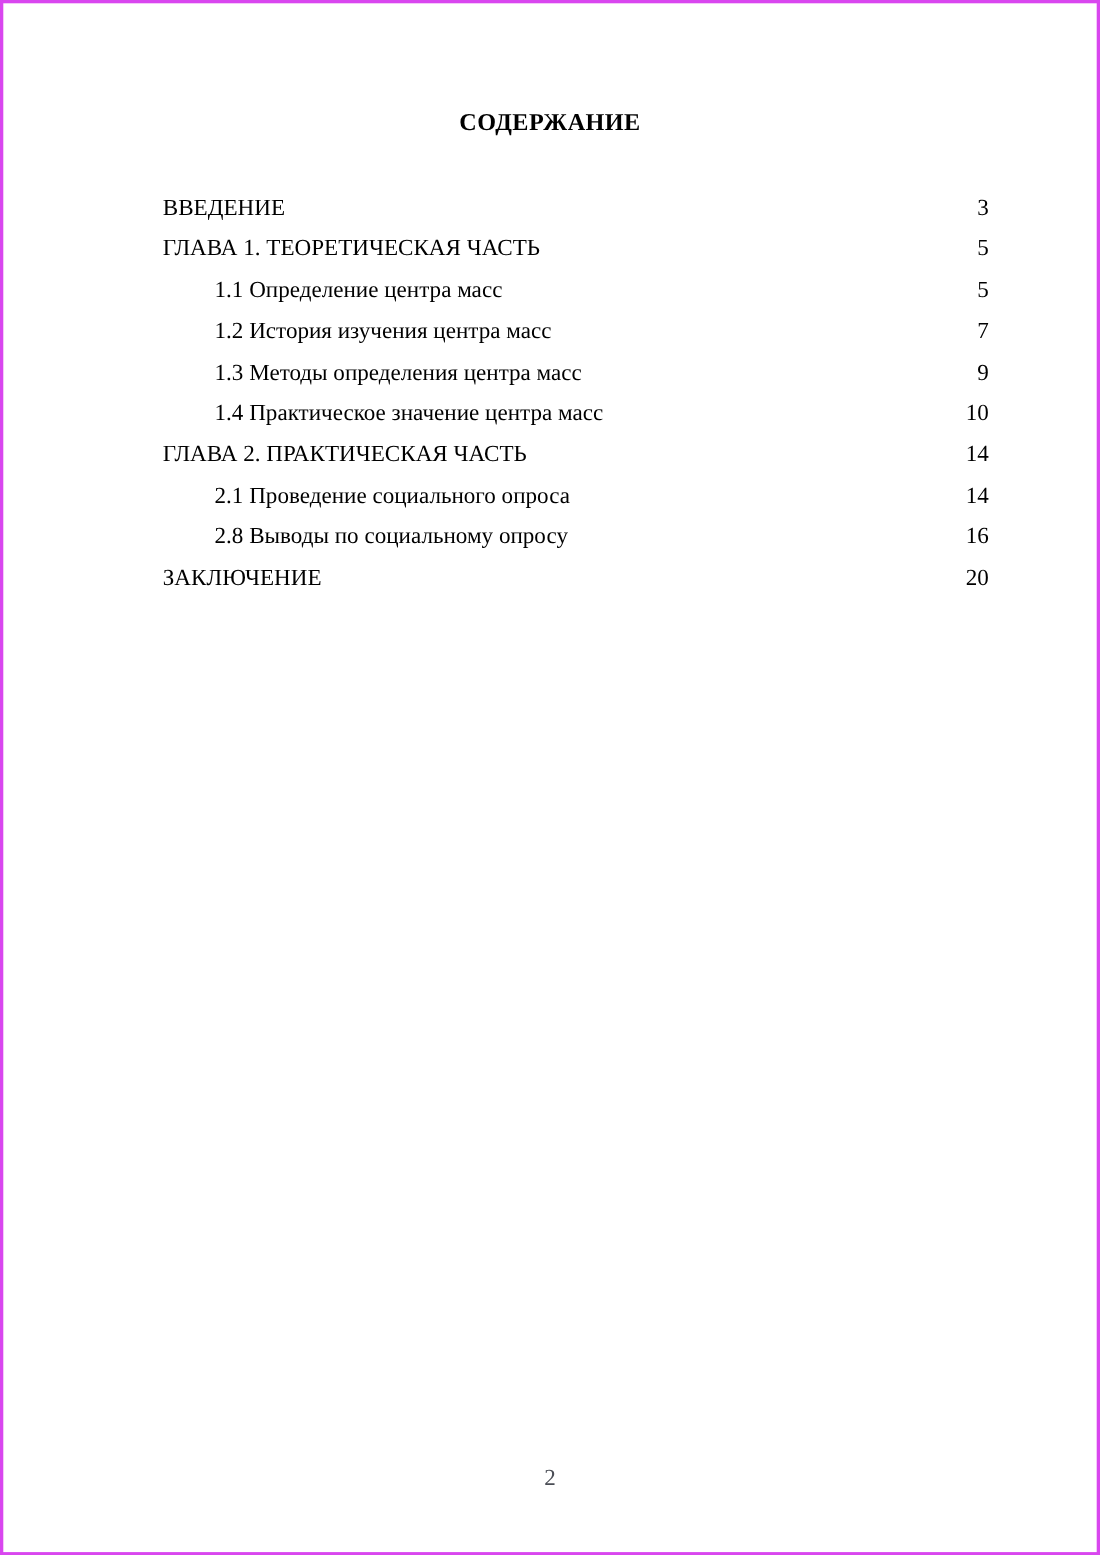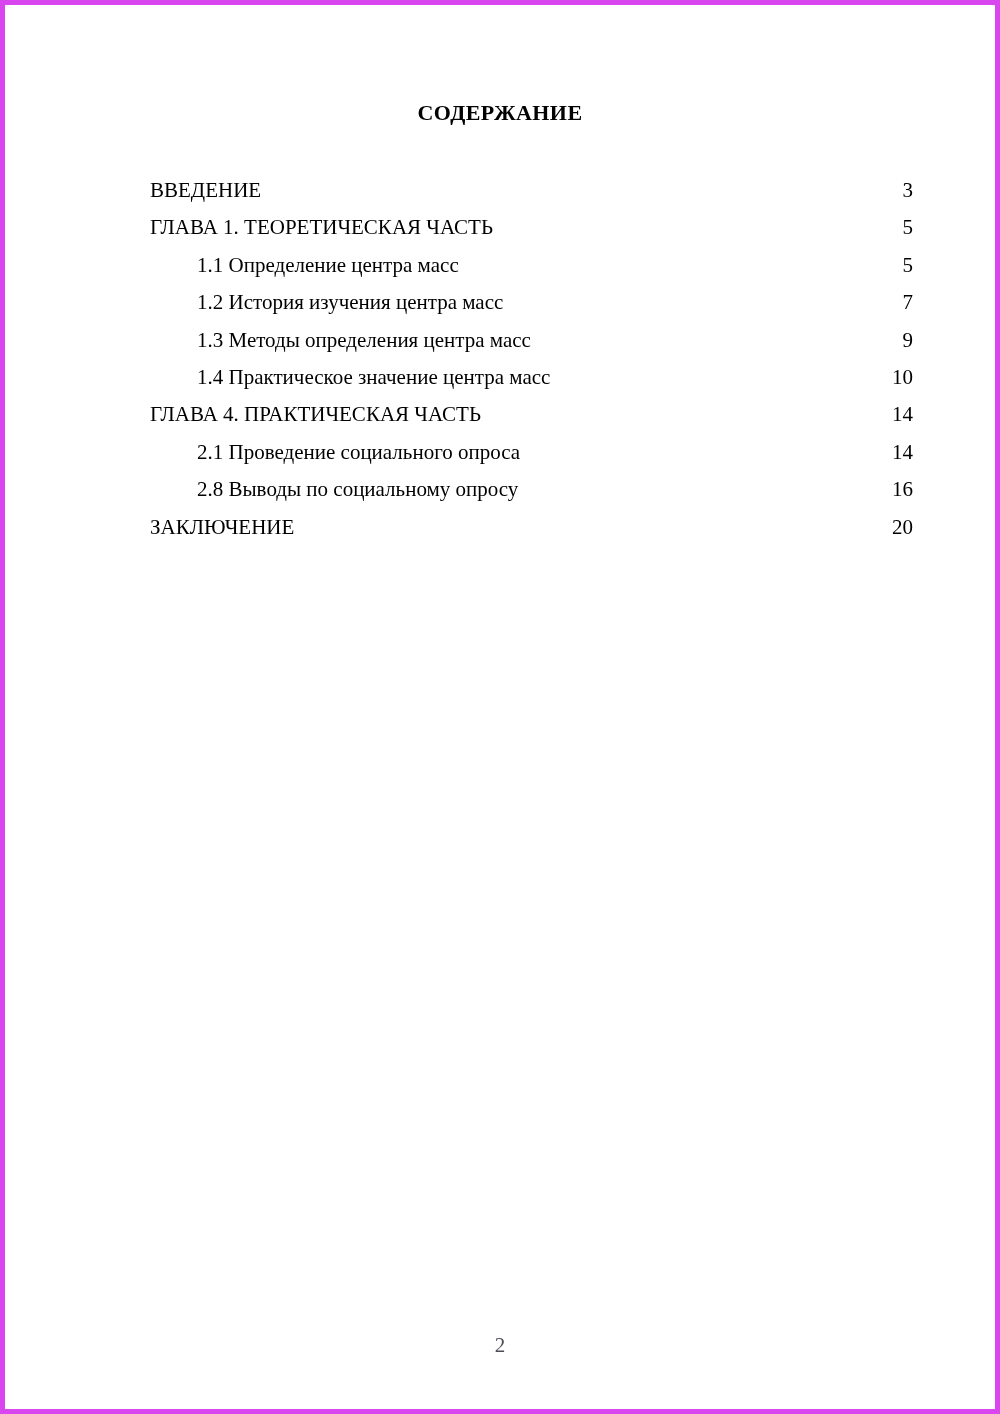--- a/index.html
+++ b/index.html
@@ -14,38 +14,38 @@
     color: #000;
     position: relative;
   }
   .page {
     position: absolute;
     top: 0;
     left: 0;
     width: 1000px;
     height: 1414px;
     background: #ffffff;
-    border: 5px solid #d946ef;
+    border: 3px solid #d946ef;
     box-sizing: border-box;
   }
   .doc-title {
     position: absolute;
     top: 95px;
     left: 0;
     width: 100%;
     text-align: center;
     font-size: 22px;
     font-weight: bold;
     letter-spacing: 0.4px;
   }
   .toc {
     position: absolute;
     top: 167px;
     left: 145px;
-    right: 82px;
+    right: 98px;
   }
   .toc-row {
     display: flex;
     align-items: baseline;
     height: 37.4px;
     line-height: 37.4px;
     font-size: 21px;
   }
   .toc-row .toc-label {
     flex: 1 1 auto;
@@ -96,21 +96,21 @@
       </div>
       <div class="toc-row level-1">
         <span class="toc-label">1.3 Методы определения центра масс</span>
         <span class="toc-page">9</span>
       </div>
       <div class="toc-row level-1">
         <span class="toc-label">1.4 Практическое значение центра масс</span>
         <span class="toc-page">10</span>
       </div>
       <div class="toc-row level-0">
-        <span class="toc-label">ГЛАВА 4. ПРАКТИЧЕСКАЯ ЧАСТЬ</span>
+        <span class="toc-label">ГЛАВА 2. ПРАКТИЧЕСКАЯ ЧАСТЬ</span>
         <span class="toc-page">14</span>
       </div>
       <div class="toc-row level-1">
         <span class="toc-label">2.1 Проведение социального опроса</span>
         <span class="toc-page">14</span>
       </div>
       <div class="toc-row level-1">
         <span class="toc-label">2.8 Выводы по социальному опросу</span>
         <span class="toc-page">16</span>
       </div>

